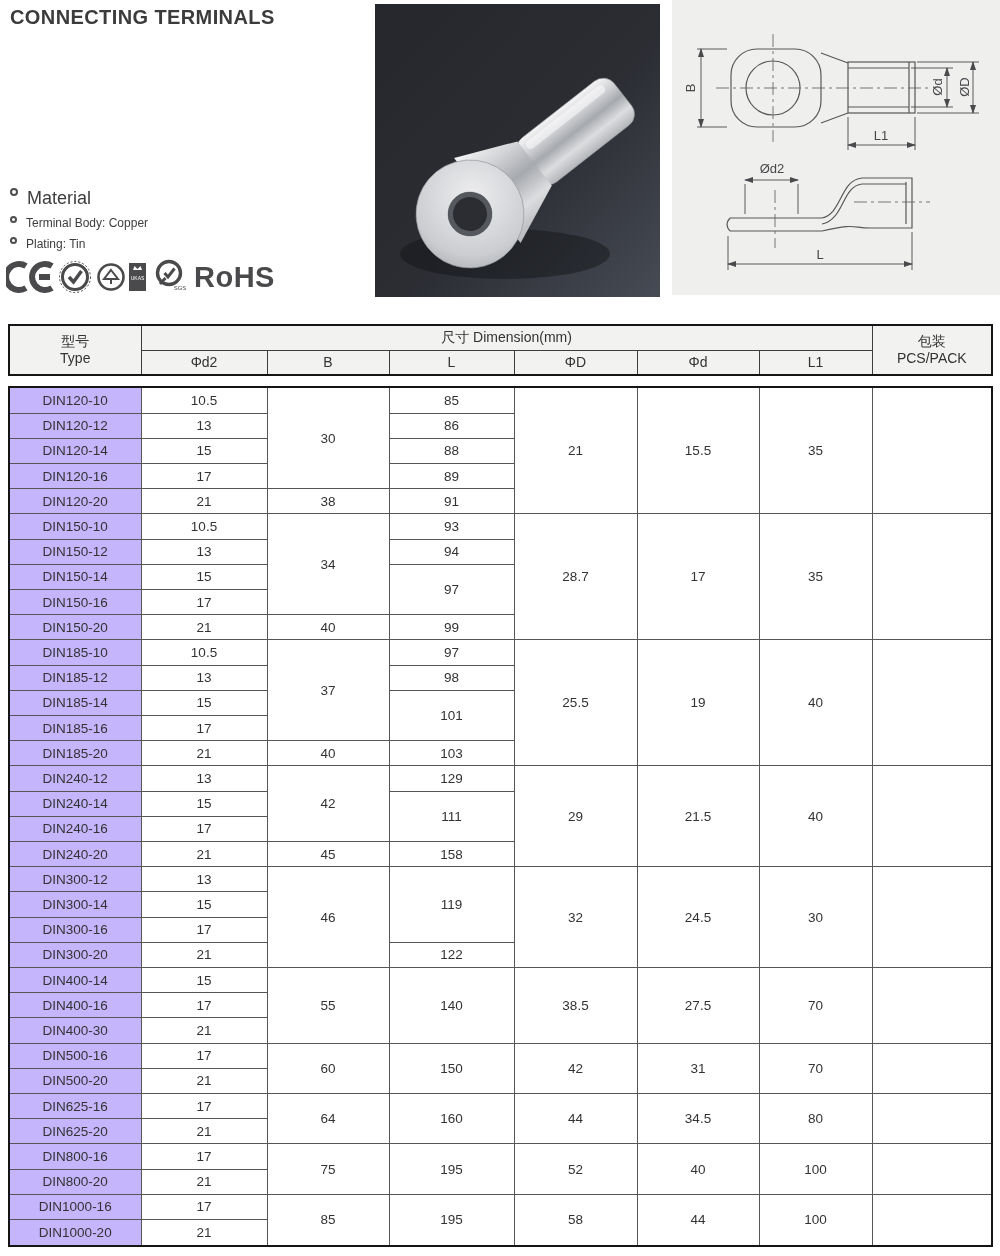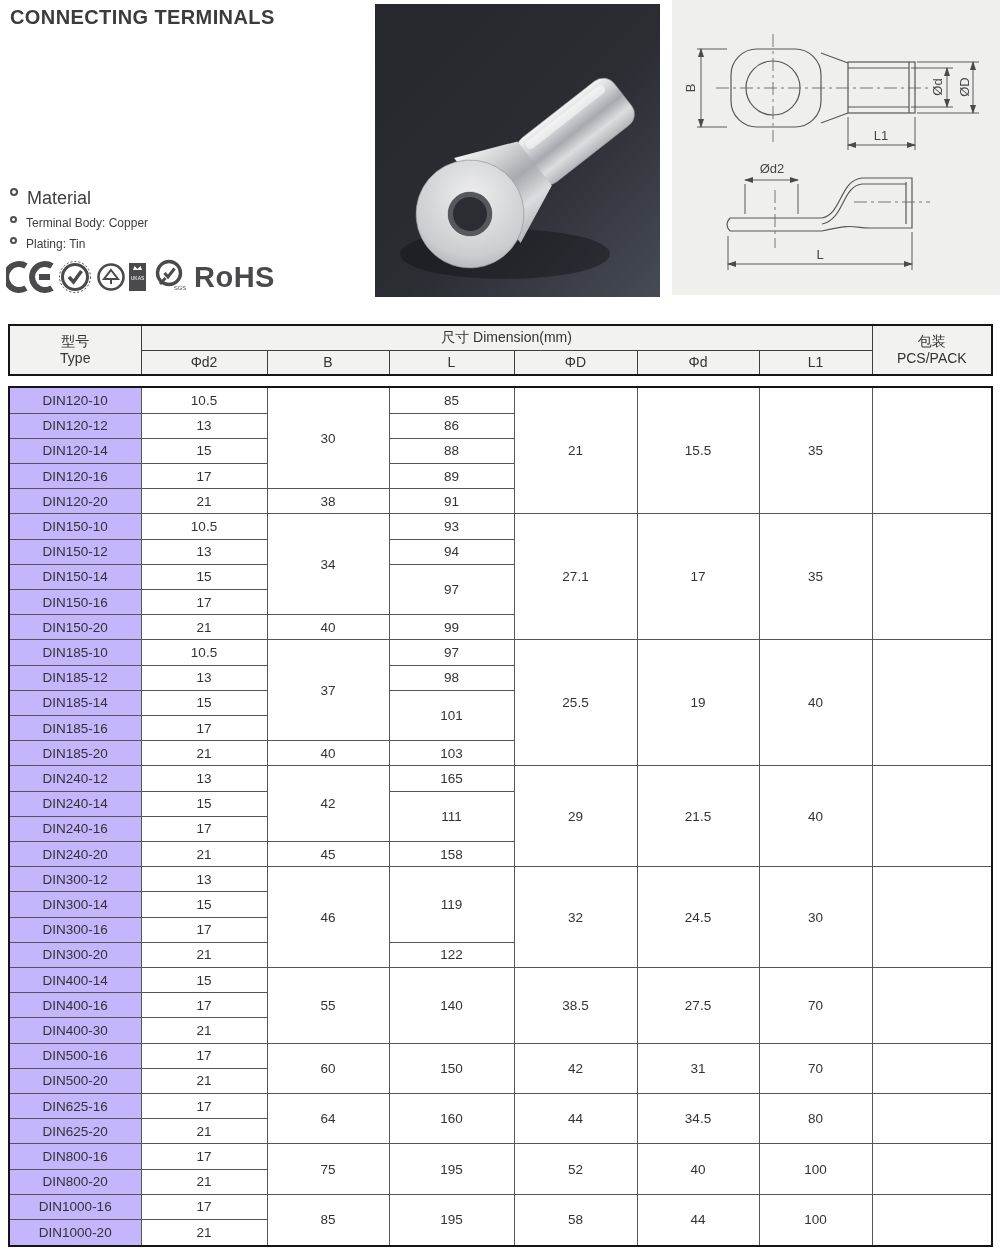--- a/index.html
+++ b/index.html
@@ -261,21 +261,21 @@
           <td class="type-cell">DIN120-20</td>
           <td>21</td>
           <td>38</td>
           <td>91</td>
         </tr>
         <tr>
           <td class="type-cell">DIN150-10</td>
           <td>10.5</td>
           <td rowspan="4">34</td>
           <td>93</td>
-          <td rowspan="5">27.1</td>
+          <td rowspan="5">28.7</td>
           <td rowspan="5">17</td>
           <td rowspan="5">35</td>
           <td rowspan="5"></td>
         </tr>
         <tr>
           <td class="type-cell">DIN150-12</td>
           <td>13</td>
           <td>94</td>
         </tr>
         <tr>
@@ -320,21 +320,21 @@
         <tr>
           <td class="type-cell">DIN185-20</td>
           <td>21</td>
           <td>40</td>
           <td>103</td>
         </tr>
         <tr>
           <td class="type-cell">DIN240-12</td>
           <td>13</td>
           <td rowspan="3">42</td>
-          <td>165</td>
+          <td>129</td>
           <td rowspan="4">29</td>
           <td rowspan="4">21.5</td>
           <td rowspan="4">40</td>
           <td rowspan="4"></td>
         </tr>
         <tr>
           <td class="type-cell">DIN240-14</td>
           <td>15</td>
           <td rowspan="2">111</td>
         </tr>

